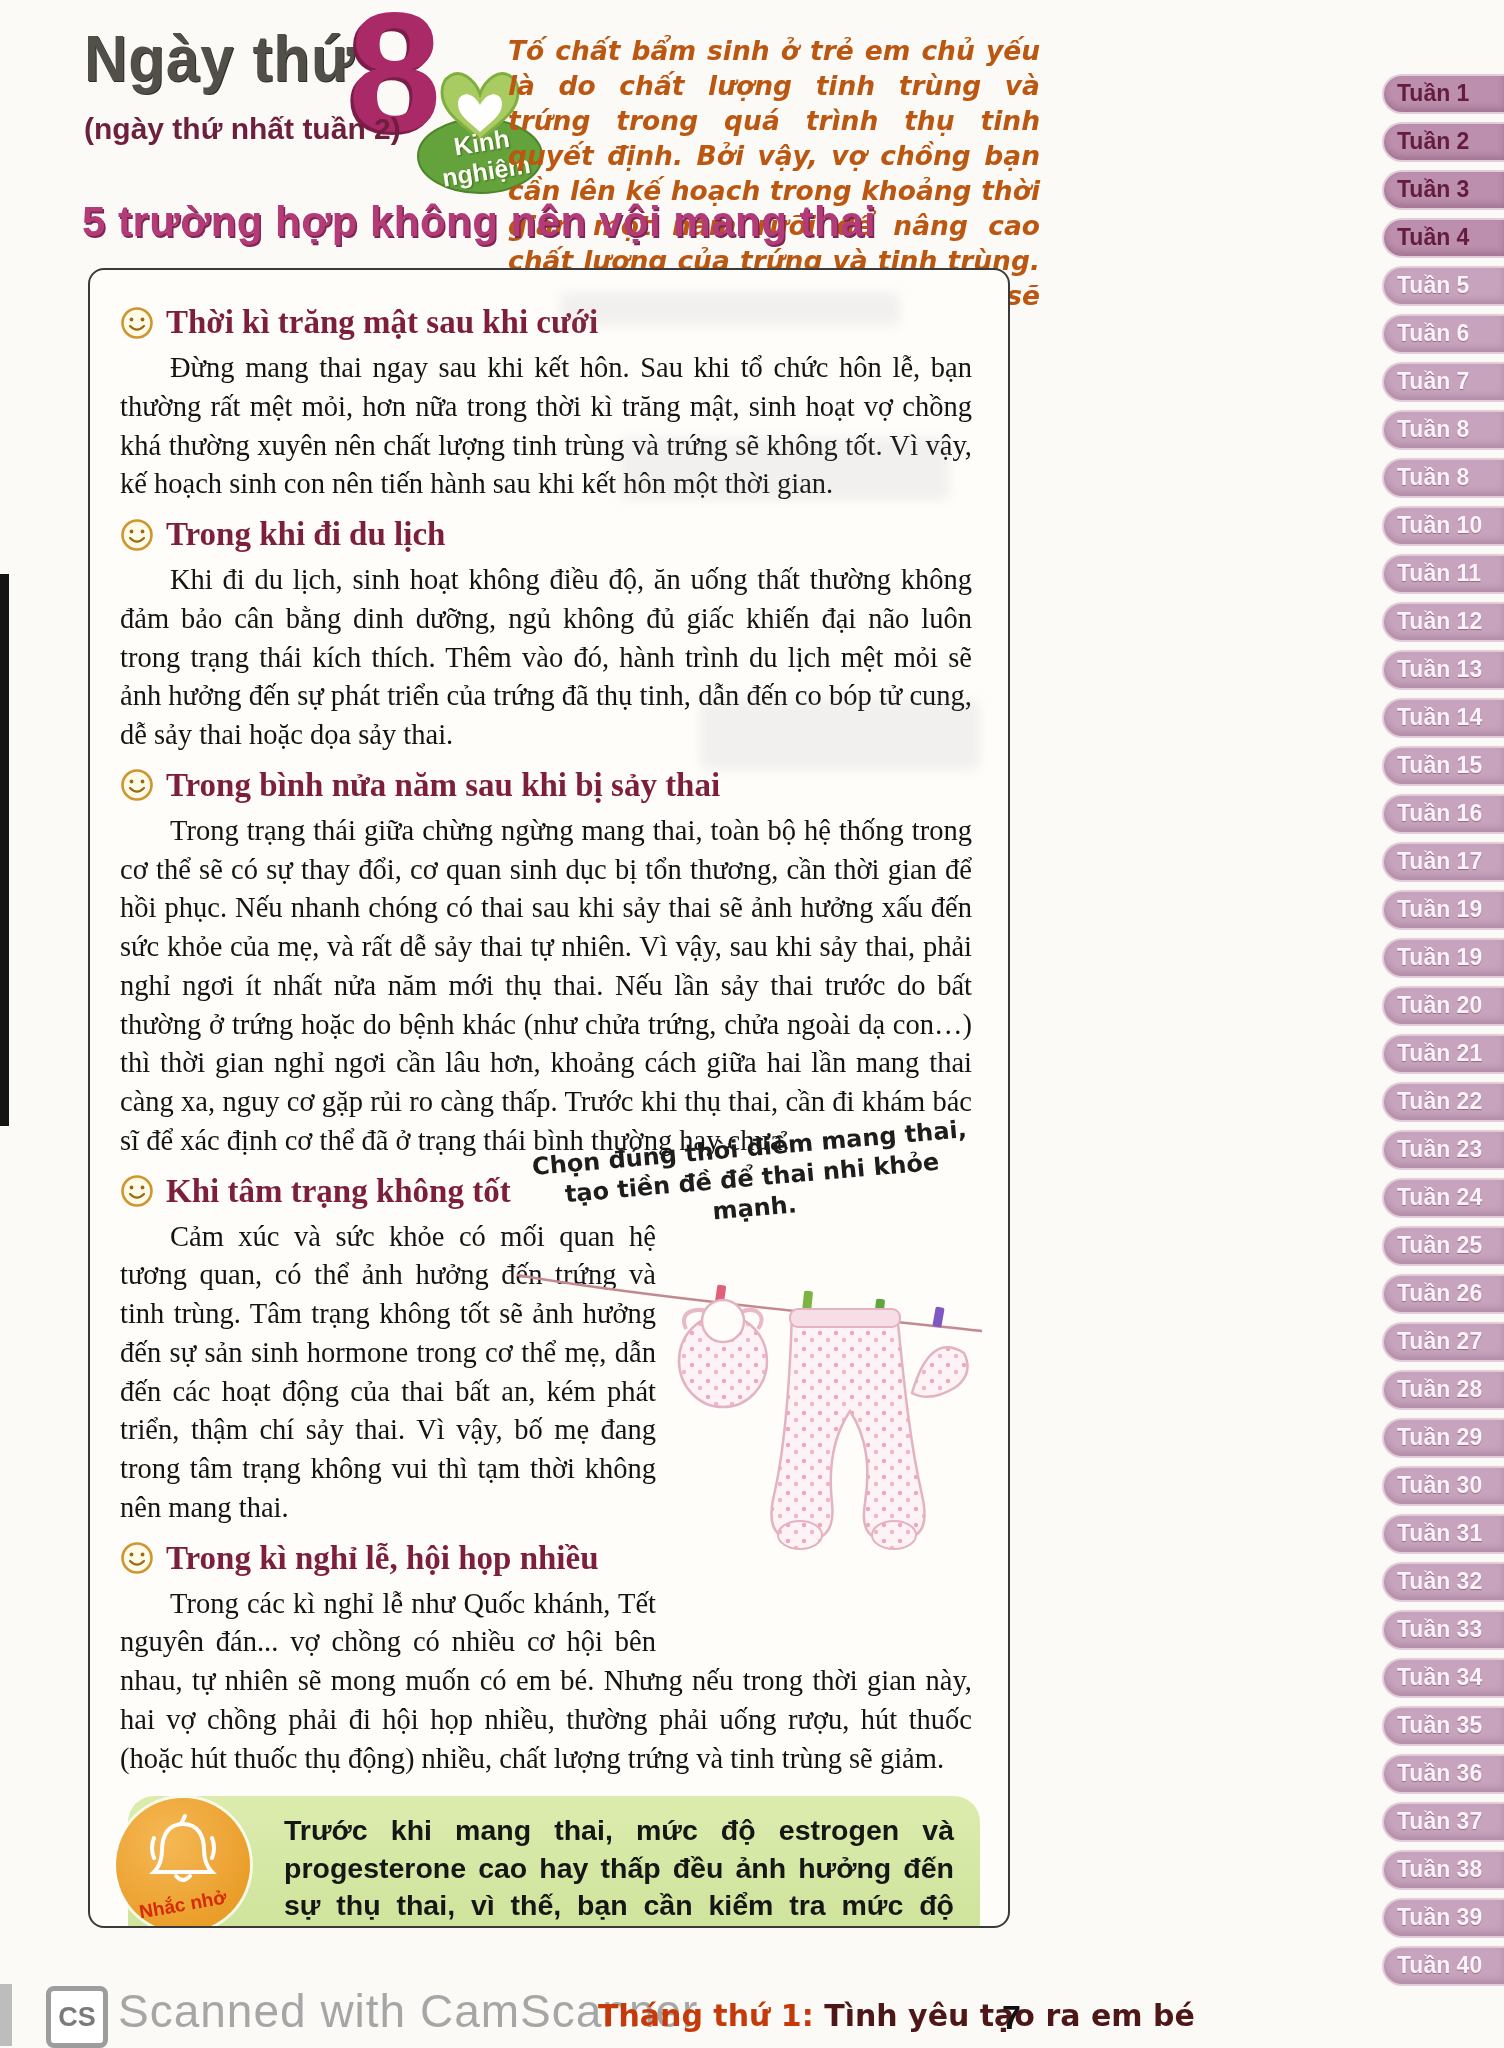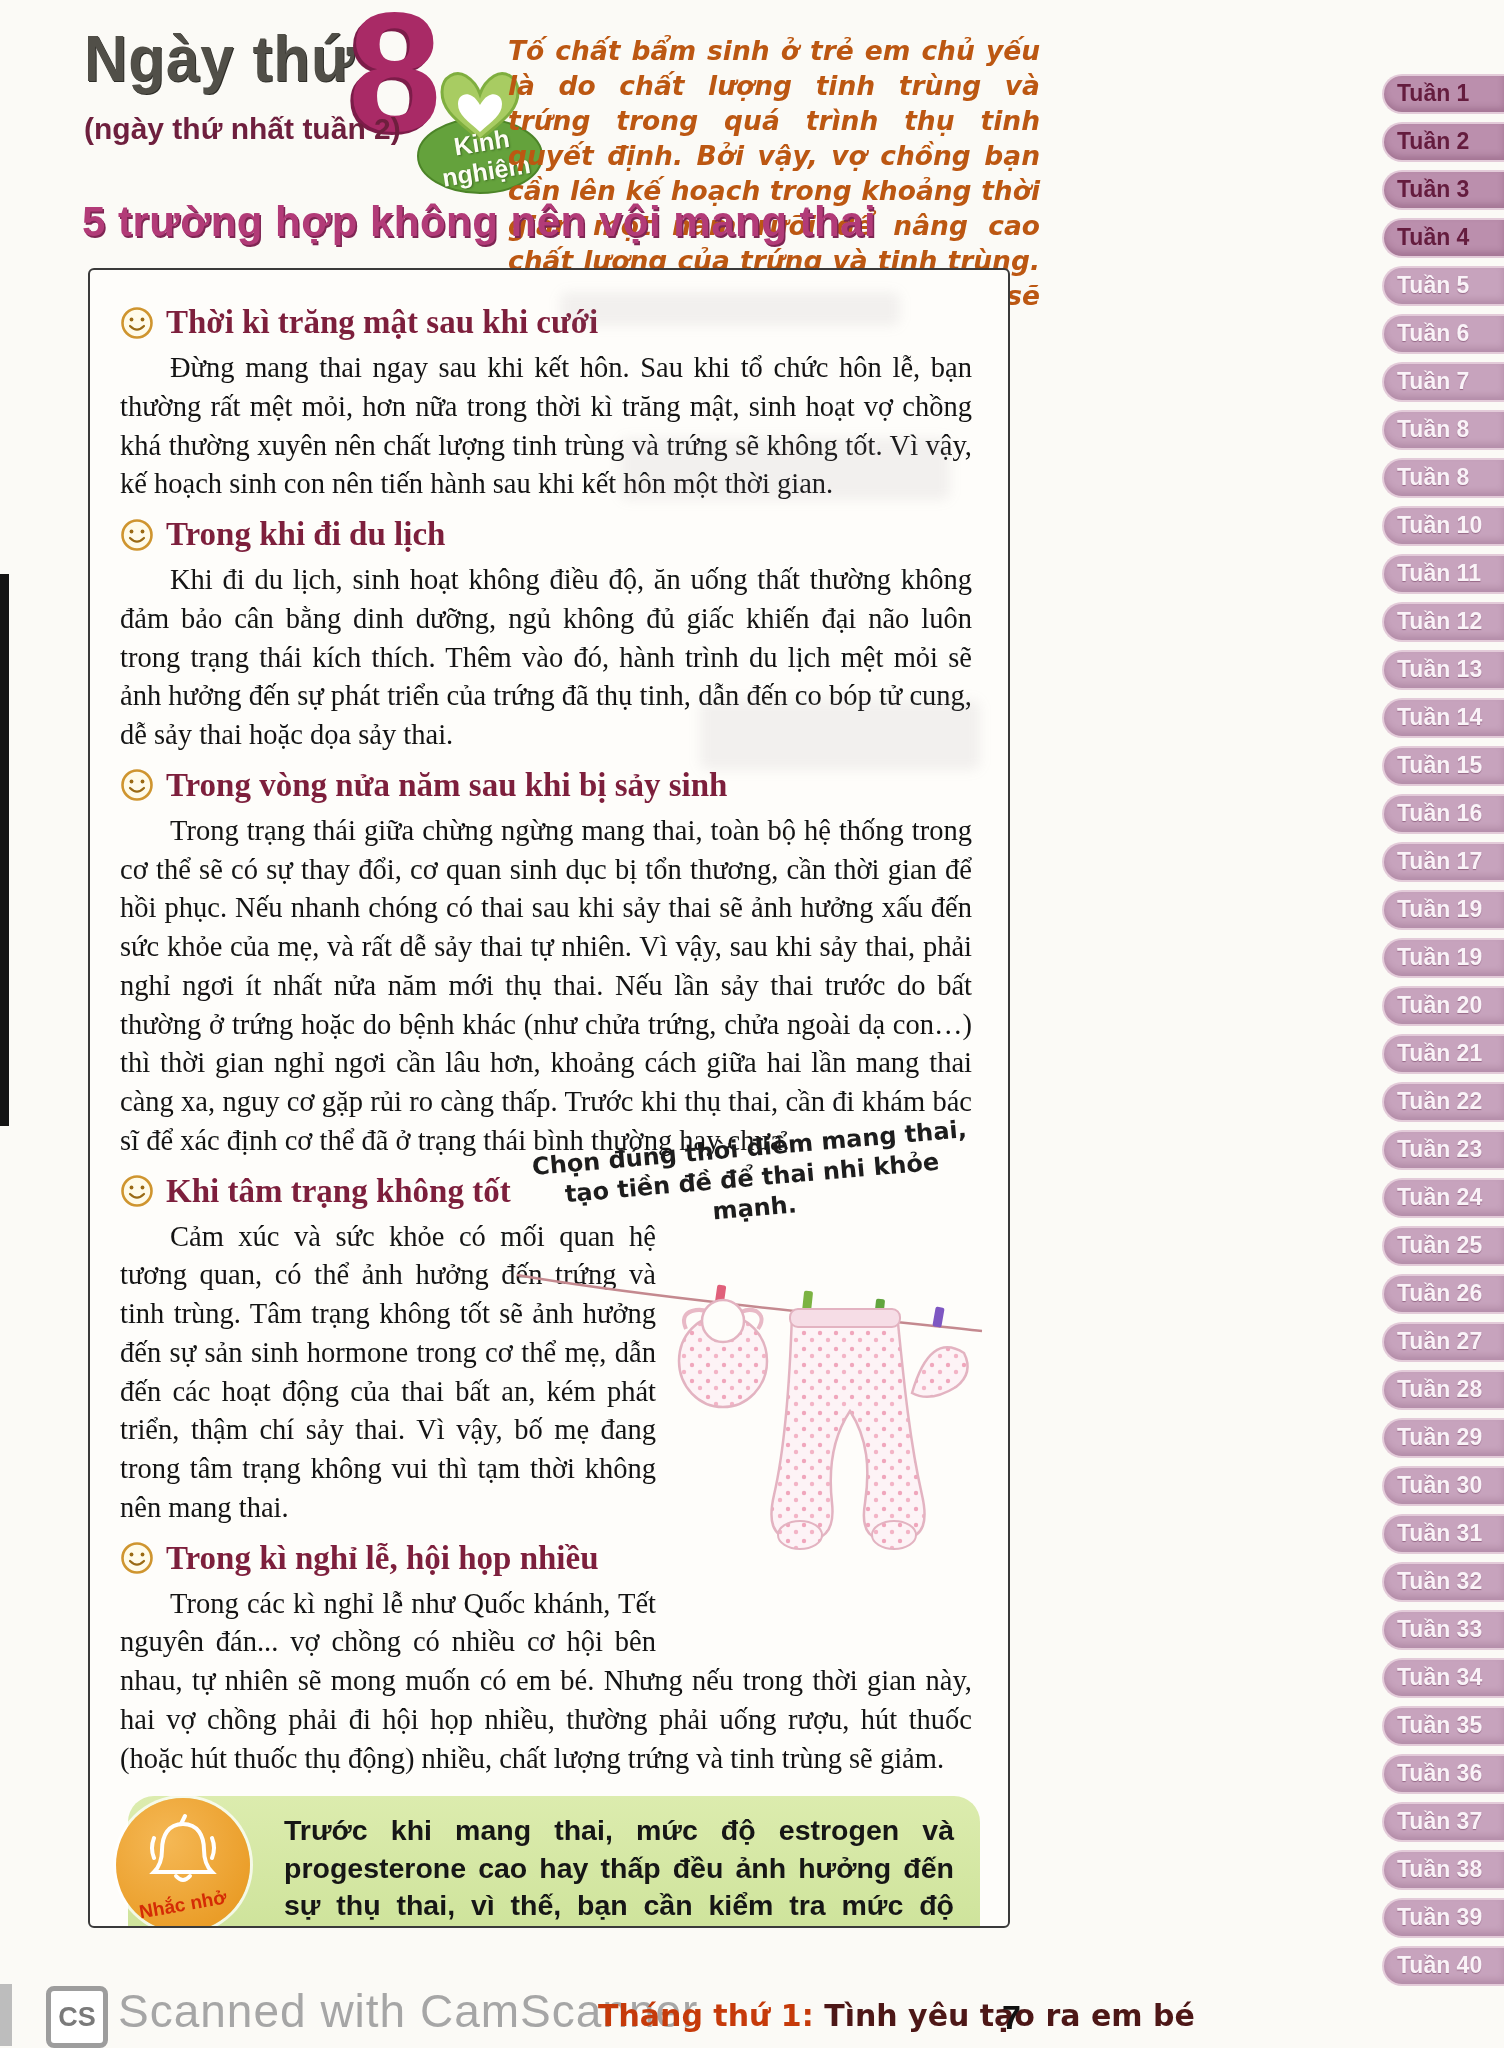--- a/index.html
+++ b/index.html
@@ -25,21 +25,21 @@
   .intro{position:absolute;left:508px;top:34px;width:532px;font-size:26.5px;line-height:1.32;
          font-style:italic;font-weight:600;color:#bc5712;text-align:justify;
          font-family:"DejaVu Sans",sans-serif;}
 
   
   .title{position:absolute;left:82px;top:198px;font-size:42px;font-weight:800;color:#b23b78;
          letter-spacing:.5px;text-shadow:1.5px 1.5px 0 #7e2553;text-align:right;}
 
   
   .box{position:absolute;left:88px;top:268px;width:922px;height:1660px;background:#fefdfa;
-       border:2.5px solid #3a3a3a;border-radius:6px;box-sizing:border-box;
+       border:2.5px solid #3a3a3a;border-radius:16px;box-sizing:border-box;
        padding:22px 36px 18px 30px;overflow:hidden;}
   .sec-h{display:flex;align-items:center;gap:12px;margin:12px 0 8px;
          font-family:"Liberation Serif",serif;font-size:33px;font-weight:700;color:#7d1f3c;}
   .sec-h svg{flex:0 0 auto;}
   .sec-p{margin:0 0 6px;font-family:"Liberation Serif",serif;font-size:28.5px;line-height:1.36;
          color:#141414;text-align:justify;text-indent:50px;}
 
   
   .art-float{float:right;width:300px;height:468px;margin:-6px 0 4px 16px;position:relative;}
   .art-caption{position:absolute;top:-34px;left:-150px;width:460px;transform:rotate(-5deg);
@@ -136,21 +136,21 @@
     </div>
 
     <div>
       <div class="sec-h">
         <svg width="34" height="34" viewBox="0 0 34 34">
           <circle cx="17" cy="17" r="14.5" fill="#fffbe9" stroke="#cf952f" stroke-width="2.6"></circle>
           <circle cx="11.5" cy="13.5" r="1.9" fill="#9a6a14"></circle>
             <circle cx="22.5" cy="13.5" r="1.9" fill="#9a6a14"></circle>
           <path d="M10 20 Q17 27 24 20" fill="none" stroke="#9a6a14" stroke-width="2.2" stroke-linecap="round"></path>
         </svg>
-        <span>Trong vòng nửa năm sau khi bị sảy sinh</span>
+        <span>Trong bình nửa năm sau khi bị sảy thai</span>
       </div>
       <p class="sec-p">Trong trạng thái giữa chừng ngừng mang thai, toàn bộ hệ thống trong cơ thể sẽ có sự thay đổi, cơ quan sinh dục bị tổn thương, cần thời gian để hồi phục. Nếu nhanh chóng có thai sau khi sảy thai sẽ ảnh hưởng xấu đến sức khỏe của mẹ, và rất dễ sảy thai tự nhiên. Vì vậy, sau khi sảy thai, phải nghỉ ngơi ít nhất nửa năm mới thụ thai. Nếu lần sảy thai trước do bất thường ở trứng hoặc do bệnh khác (như chửa trứng, chửa ngoài dạ con…) thì thời gian nghỉ ngơi cần lâu hơn, khoảng cách giữa hai lần mang thai càng xa, nguy cơ gặp rủi ro càng thấp. Trước khi thụ thai, cần đi khám bác sĩ để xác định cơ thể đã ở trạng thái bình thường hay chưa.</p>
     </div>
 
     <div>
 
       <div class="art-float">
         <div class="art-caption">Chọn đúng thời điểm mang thai, tạo tiền đề để thai nhi khỏe mạnh.</div>
         <svg class="art-svg" width="300" height="380" viewBox="0 0 300 380">
           <defs>

